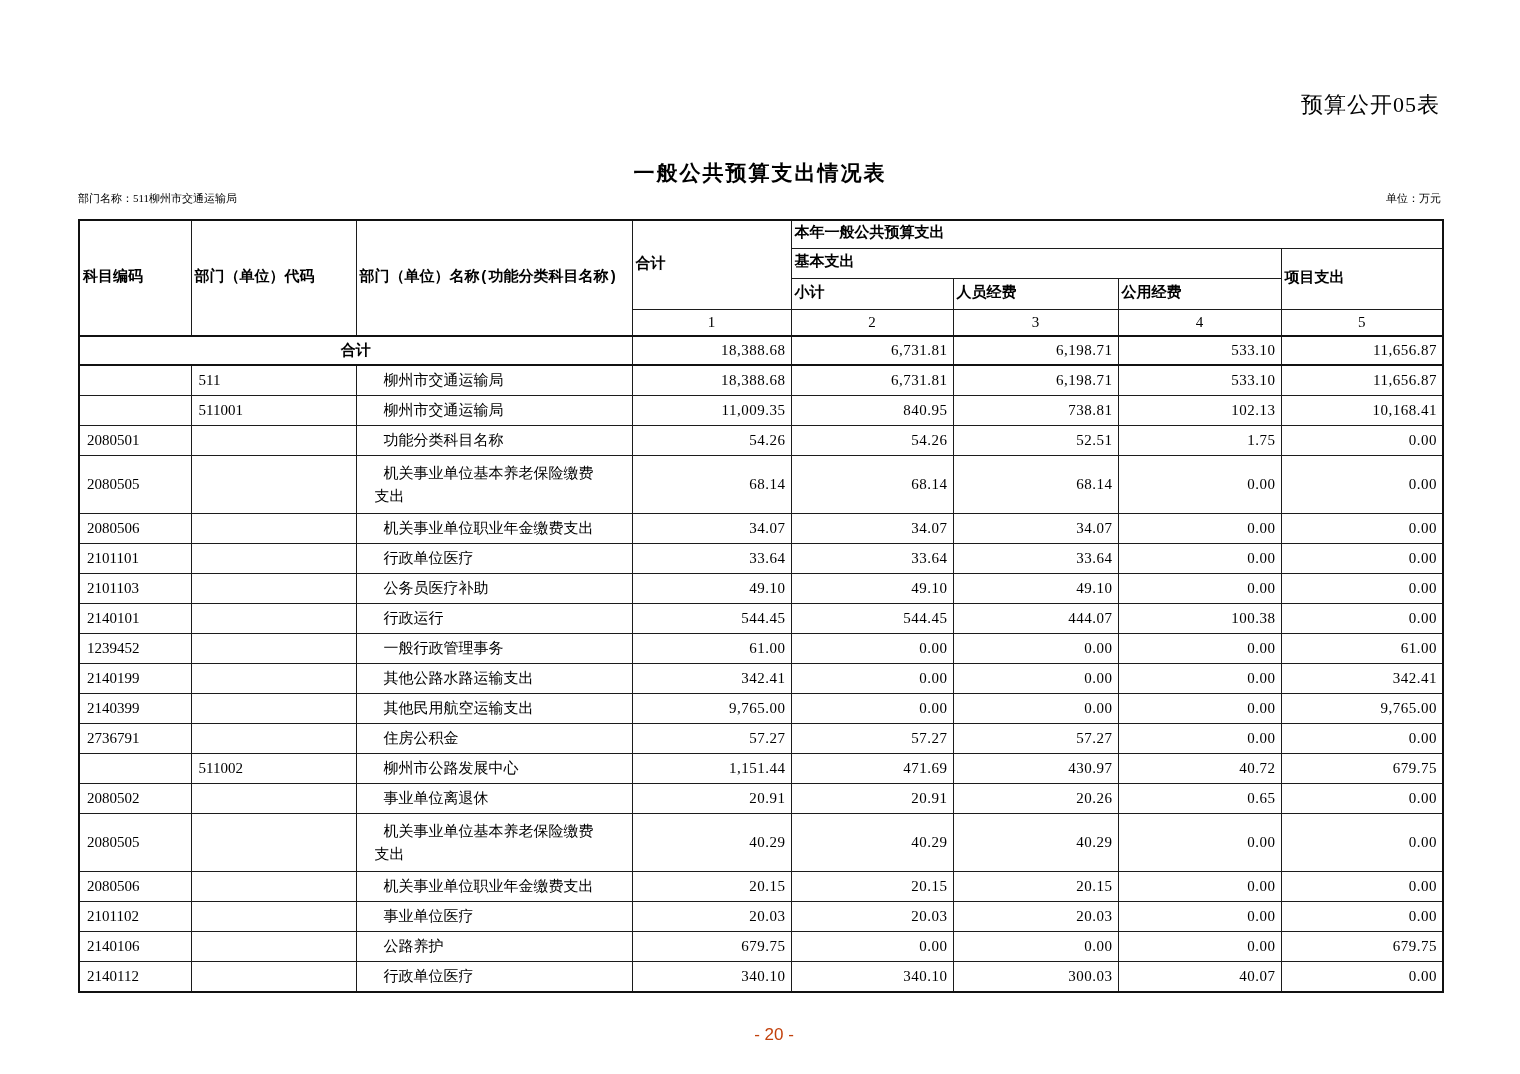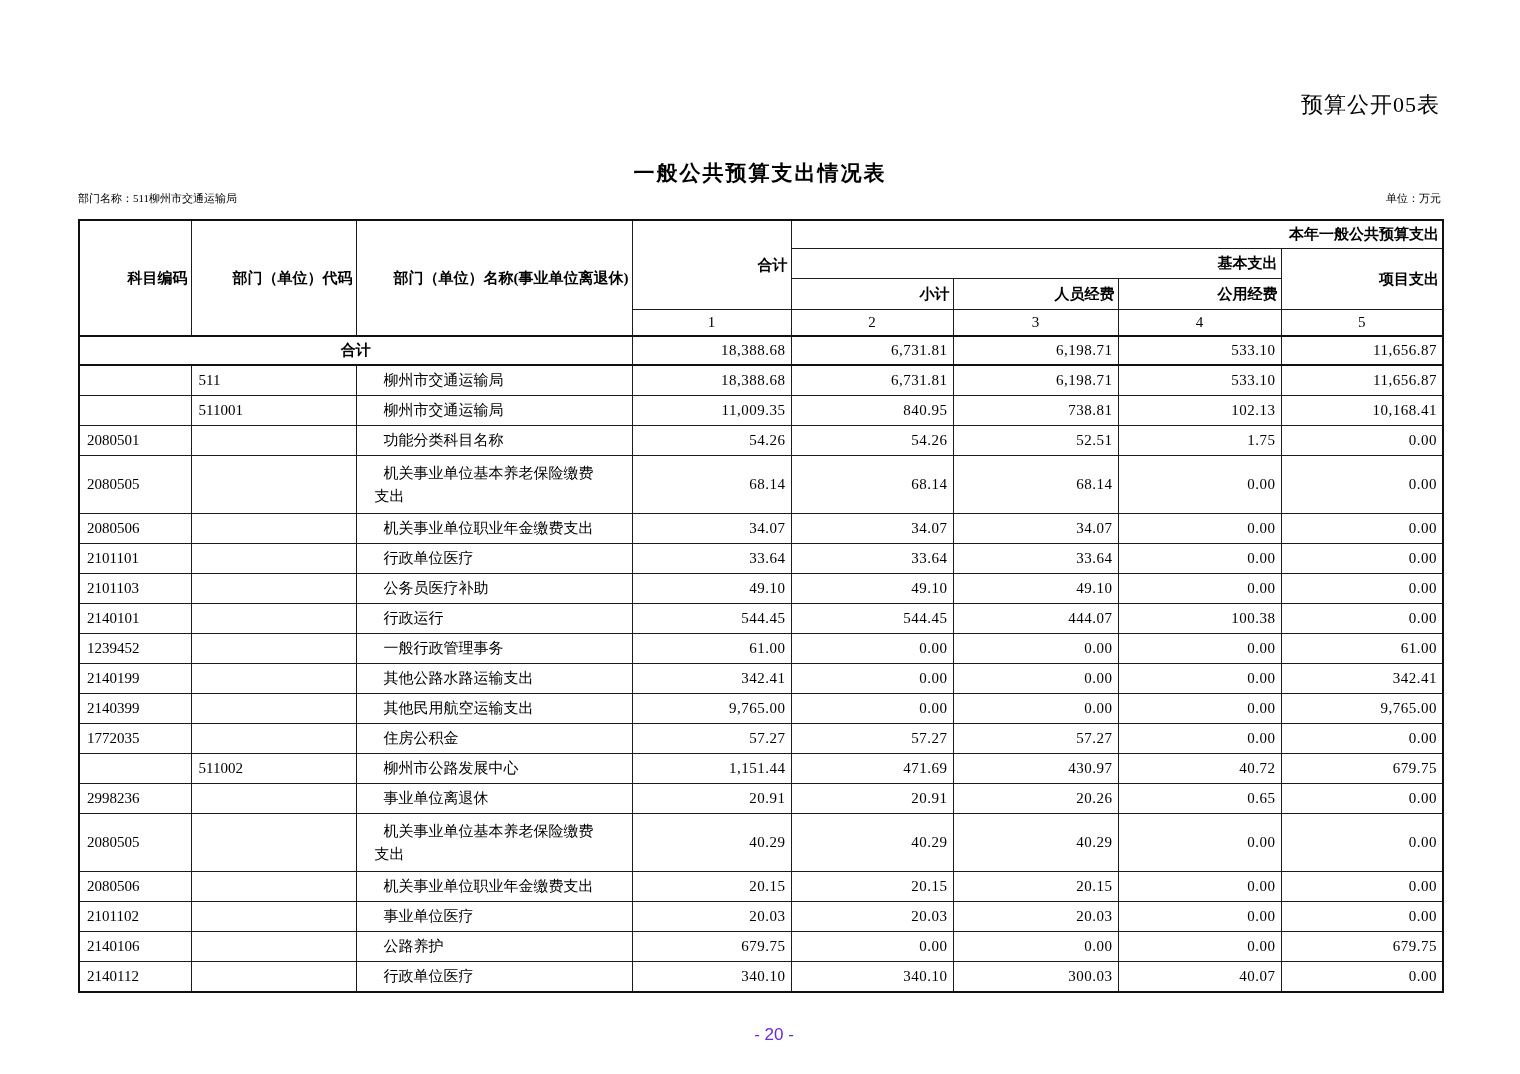--- a/index.html
+++ b/index.html
@@ -34,23 +34,24 @@
     font-size: 15px;
   }
   table.budget th, table.budget td {
     border: 1.5px solid #1c1c1c;
     overflow: hidden;
     vertical-align: middle;
   }
   table.budget { border: 2.5px solid #111; }
   thead th {
     font-weight: bold;
-    text-align: right;
+    text-align: left;
     line-height: 20px;
     padding: 1px 3px;
+    font-family: Liberation Mono, monospace;
   }
   thead tr.hr1 { height: 28px; }
   thead tr.hr2 { height: 30px; }
   thead tr.hr3 { height: 31px; }
   thead tr.numrow { height: 27px; }
   thead tr.numrow td {
     text-align: center; font-weight: normal;
     border-bottom: 2.5px solid #111;
   }
   tbody tr { height: 29px; }
@@ -60,21 +61,21 @@
     text-align: left; padding: 3px 4px 3px 18px;
     text-indent: 9px; white-space: pre-wrap; line-height: 23px;
   }
   tbody td.num { text-align: right; padding-right: 5px; letter-spacing: 0.5px; }
   tbody tr.total-row td { border-top: 2px solid #111; border-bottom: 2px solid #111; }
   tbody tr.total-row td.label { text-align: center; font-weight: bold; }
   .page-footer {
     position: absolute; top: 1025px; left: 0; right: 0;
     text-align: center;
     font-family: "Liberation Sans", "DejaVu Sans", sans-serif;
-    font-size: 17px; color: #6d28d9; margin-left: 28px;
+    font-size: 17px; color: #c2410c; margin-left: 28px;
   }
 </style>
 </head>
 <body>
 
 <div class="corner-label">预算公开05表</div>
 
 <div class="doc-title">一般公共预算支出情况表</div>
 
 <div class="meta-line">
@@ -90,21 +91,21 @@
     <col style="width:159px">
     <col style="width:162px">
     <col style="width:165px">
     <col style="width:163px">
     <col style="width:162px">
   </colgroup>
   <thead>
     <tr class="hr1">
       <th rowspan="4">科目编码</th>
       <th rowspan="4">部门（单位）代码</th>
-      <th rowspan="4">部门（单位）名称(事业单位离退休)</th>
+      <th rowspan="4">部门（单位）名称(功能分类科目名称)</th>
       <th rowspan="3">合计</th>
       <th colspan="4">本年一般公共预算支出</th>
     </tr>
     <tr class="hr2">
       <th colspan="3">基本支出</th>
       <th rowspan="2">项目支出</th>
     </tr>
     <tr class="hr3">
       <th>小计</th>
       <th>人员经费</th>
@@ -232,41 +233,41 @@
         <td class="code">2140399</td>
         <td class="code"></td>
         <td class="name">其他民用航空运输支出</td>
         <td class="num">9,765.00</td>
         <td class="num">0.00</td>
         <td class="num">0.00</td>
         <td class="num">0.00</td>
         <td class="num">9,765.00</td>
       </tr>
       <tr>
-        <td class="code">1772035</td>
+        <td class="code">2736791</td>
         <td class="code"></td>
         <td class="name">住房公积金</td>
         <td class="num">57.27</td>
         <td class="num">57.27</td>
         <td class="num">57.27</td>
         <td class="num">0.00</td>
         <td class="num">0.00</td>
       </tr>
       <tr>
         <td class="code"></td>
         <td class="code">511002</td>
         <td class="name">柳州市公路发展中心</td>
         <td class="num">1,151.44</td>
         <td class="num">471.69</td>
         <td class="num">430.97</td>
         <td class="num">40.72</td>
         <td class="num">679.75</td>
       </tr>
       <tr>
-        <td class="code">2998236</td>
+        <td class="code">2080502</td>
         <td class="code"></td>
         <td class="name">事业单位离退休</td>
         <td class="num">20.91</td>
         <td class="num">20.91</td>
         <td class="num">20.26</td>
         <td class="num">0.65</td>
         <td class="num">0.00</td>
       </tr>
       <tr class="tall">
         <td class="code">2080505</td>

